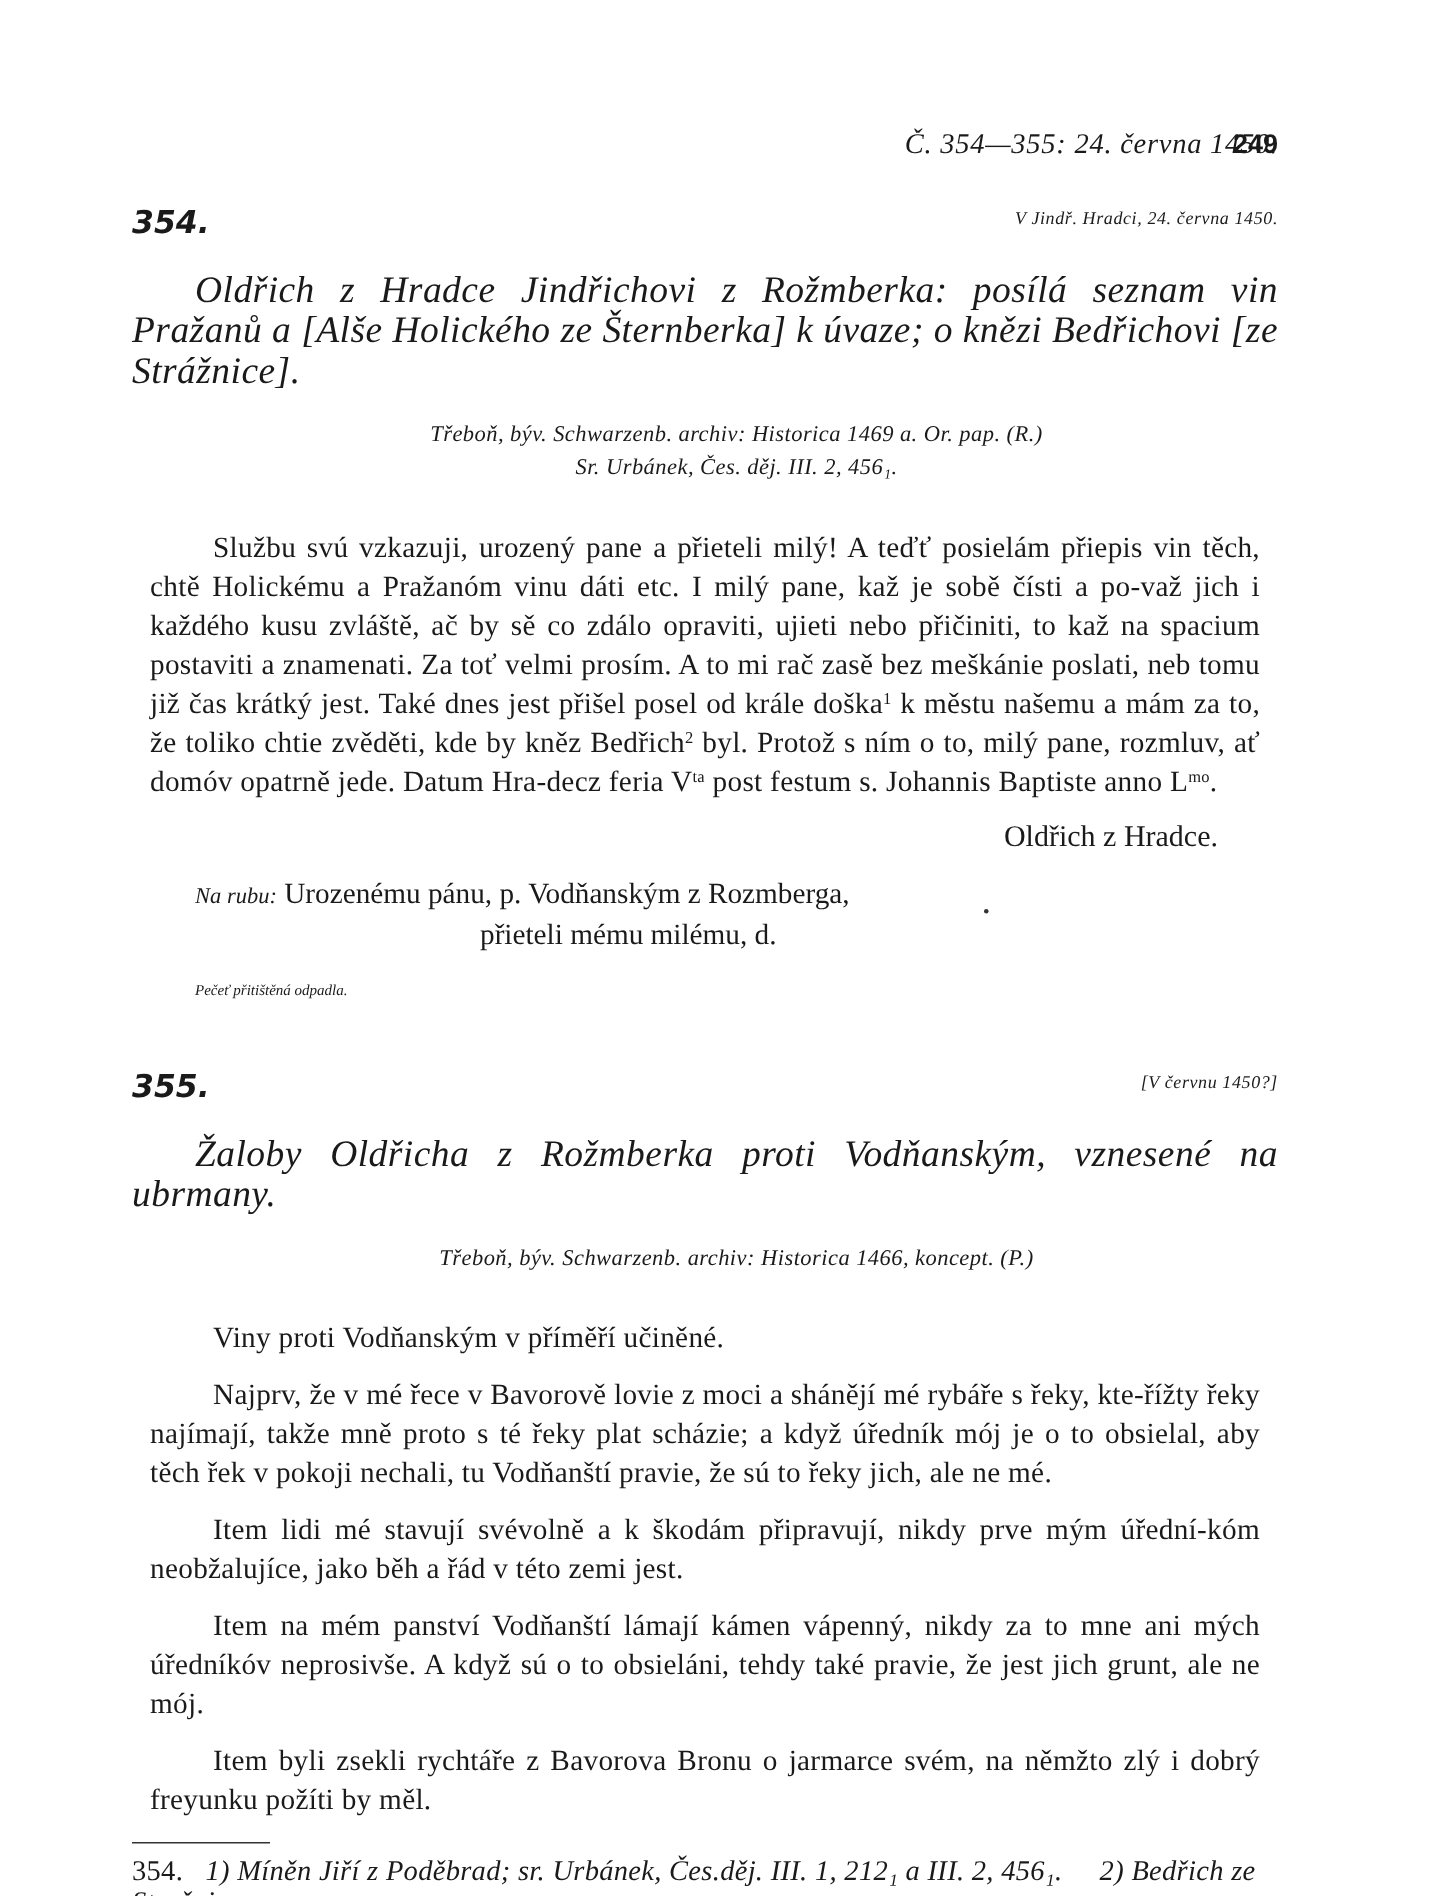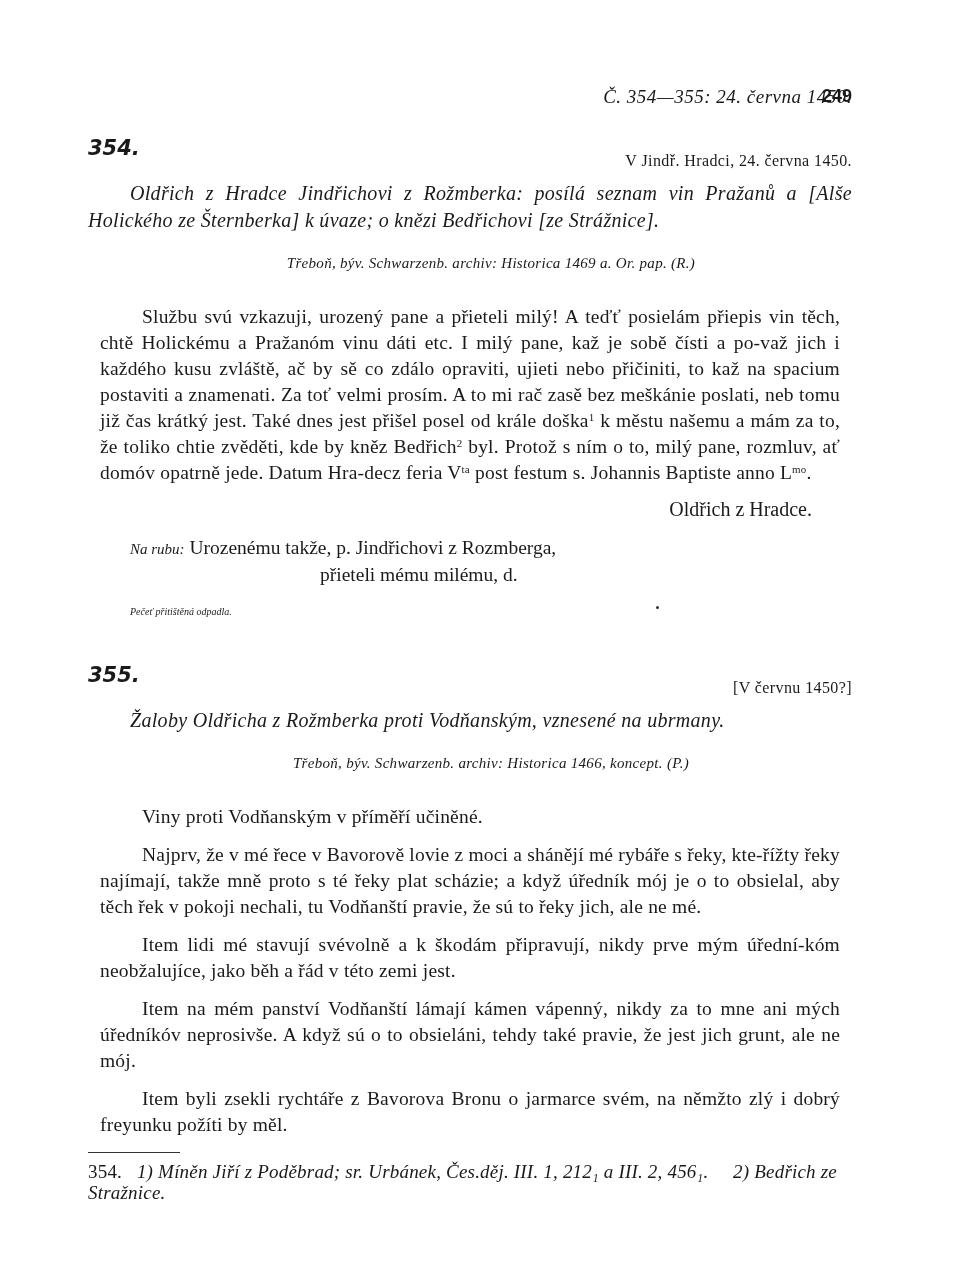--- a/index.html
+++ b/index.html
@@ -52,27 +52,28 @@
       left: 0;
       top: 0;
       font-family: "DejaVu Sans", sans-serif;
       font-style: italic;
       font-weight: bold;
       font-size: 21px;
     }
     .doc-place {
       position: absolute;
       right: 0;
-      top: 16px;
-      font-size: 16px;
+      top: 2px;
+      font-style: italic;
+      font-size: 12px;
       letter-spacing: 0.4px;
     }
     .regest {
       font-style: italic;
-      font-size: 20px;
+      font-size: 25px;
       line-height: 27px;
       text-align: justify;
       text-indent: 42px;
       letter-spacing: 0.3px;
       margin: 0;
     }
     .source {
       font-style: italic;
       font-size: 15px;
       line-height: 22px;
@@ -165,29 +166,30 @@
   <section>
     <div class="doc-heading">
       <span class="doc-number">354.</span>
       <span class="doc-place">V Jindř. Hradci, 24. června 1450.</span>
     </div>
     <div class="gap-b"></div>
     <p class="regest">Oldřich z Hradce Jindřichovi z Rožmberka: posílá seznam vin Pražanů a [Alše Holického ze Šternberka] k úvaze; o knězi Bedřichovi [ze Strážnice].</p>
     <div class="gap-c"></div>
     <div class="source">
       <div>Třeboň, býv. Schwarzenb. archiv: Historica 1469 a. Or. pap. (R.)</div>
+      <div>Sr. Urbánek, Čes. děj. III. 2, 456₁.</div>
     </div>
     <div class="gap-c"></div>
     <div class="body-text">
       <p><span>Službu svú vzkazuji, urozený pane a přieteli milý! A teďť posielám přiepis vin těch, chtě Holickému a Pražanóm vinu dáti etc. I milý pane, kaž je sobě čísti a po-važ jich i každého kusu zvláště, ač by sě co zdálo opraviti, ujieti nebo přičiniti, to kaž na spacium postaviti a znamenati. Za toť velmi prosím. A to mi rač zasě bez meškánie poslati, neb tomu již čas krátký jest. Také dnes jest přišel posel od krále doška</span><sup>1</sup><span> k městu našemu a mám za to, že toliko chtie zvěděti, kde by kněz Bedřich</span><sup>2</sup><span> byl. Protož s ním o to, milý pane, rozmluv, ať domóv opatrně jede.    Datum Hra-decz feria V</span><sup>ta</sup><span> post festum s. Johannis Baptiste anno L</span><sup>mo</sup><span>.</span></p>
     </div>
     <div class="signature">Oldřich z Hradce.</div>
     <div class="gap-b"></div>
     <div class="address">
-      <div><span class="label">Na rubu:</span> <span>Urozenému takže, p. Jindřichovi z Rozmberga,</span></div>
+      <div><span class="label">Na rubu:</span> <span>Urozenému pánu, p. Vodňanským z Rozmberga,</span></div>
       <div class="line2">přieteli mému milému, d.</div>
     </div>
     <div class="seal-note">Pečeť přitištěná odpadla.</div>
   </section>
 
   <div class="gap-d"></div>
 
   <section>
     <div class="doc-heading">
       <span class="doc-number">355.</span>

